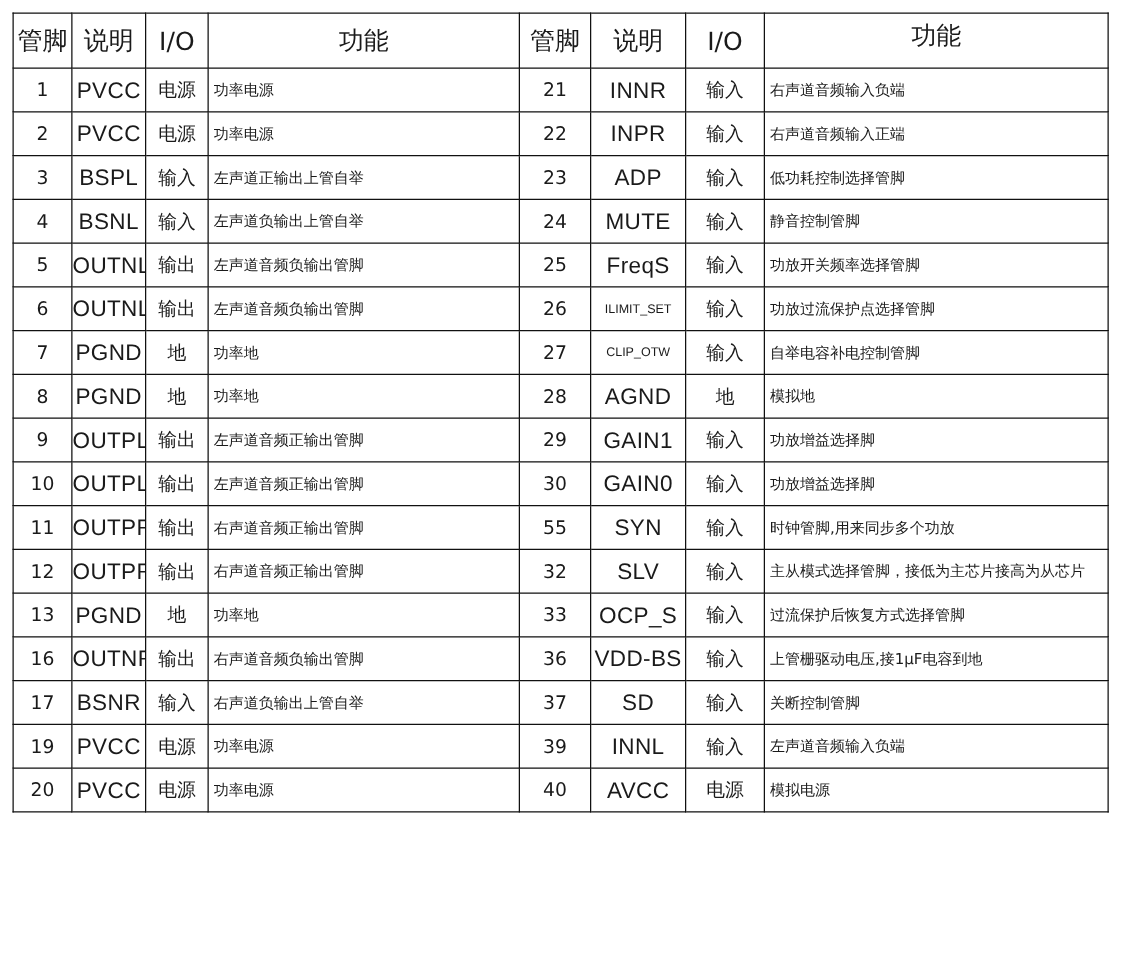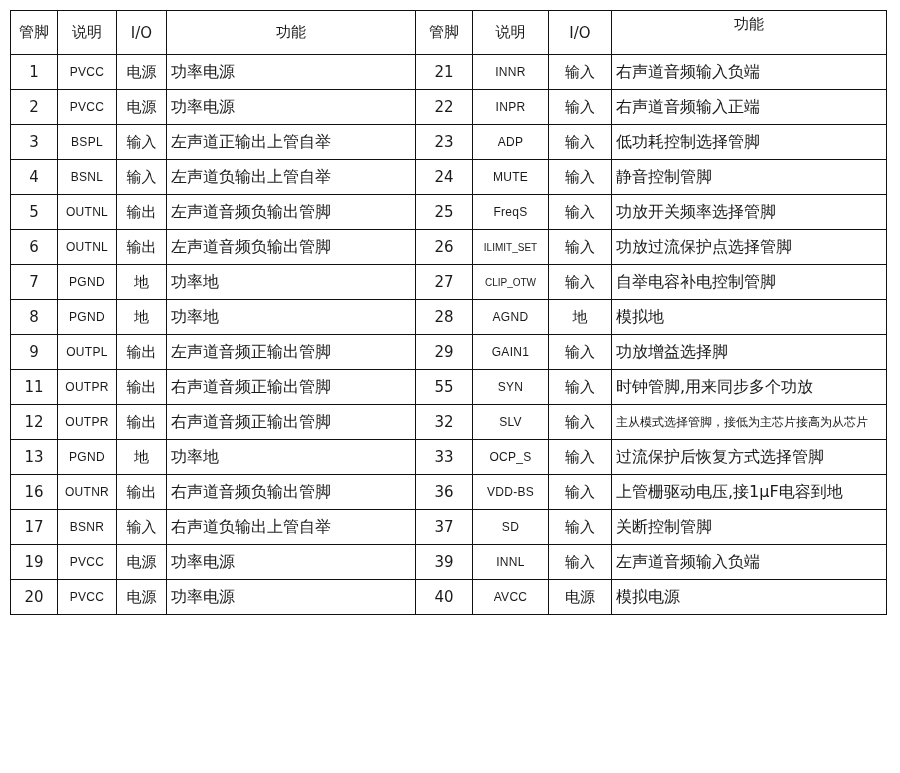--- a/index.html
+++ b/index.html
@@ -2,26 +2,26 @@
 <html><head>
 <meta charset="utf-8">
 <style>
   html, body { margin: 0; padding: 0; background: #ffffff; }
   body { width: 900px; height: 773px; position: relative; overflow: hidden;
          font-family: "DejaVu Sans", "Liberation Sans", sans-serif; color: #1a1a1a; }
   table.pins { position: absolute; left: 10px; top: 10px; width: 876px;
                border-collapse: collapse; table-layout: fixed; font-size: 15px; }
   table.pins td, table.pins th { border: 1.6px solid #111; padding: 0; height: 34px;
                white-space: nowrap; overflow: hidden; font-weight: normal; }
-  table.pins th { height: 39px; font-size: 15px; }
+  table.pins th { height: 39px; font-size: 20px; }
   .c { text-align: center; }
   .l { text-align: left; padding-left: 4px !important; }
-  .desc { font-family: "Liberation Sans", sans-serif; font-size: 12px; letter-spacing: 0.3px; }
+  .desc { font-family: "Liberation Sans", sans-serif; font-size: 18px; letter-spacing: 0.3px; }
   .small { font-size: 10px; letter-spacing: 0; text-align: center; }
-  .fn { font-size: 16px; }
+  .fn { font-size: 12px; }
   .fn2 { font-size: 12px; line-height: 13px; white-space: normal !important; }
   .mid { border-left: 1.6px solid #777 !important; }
 </style>
 </head>
 <body>
 
 <table class="pins">
   <colgroup>
     <col style="width:47px">
       <col style="width:59px">
@@ -129,20 +129,30 @@
         <td class="c">9</td>
         <td class="c desc">OUTPL</td>
         <td class="c">输出</td>
         <td class="l fn">左声道音频正输出管脚</td>
         <td class="c mid">29</td>
         <td class="c desc">GAIN1</td>
         <td class="c">输入</td>
         <td class="l fn">功放增益选择脚</td>
       </tr>
       <tr>
+        <td class="c">10</td>
+        <td class="c desc">OUTPL</td>
+        <td class="c">输出</td>
+        <td class="l fn">左声道音频正输出管脚</td>
+        <td class="c mid">30</td>
+        <td class="c desc">GAIN0</td>
+        <td class="c">输入</td>
+        <td class="l fn">功放增益选择脚</td>
+      </tr>
+      <tr>
         <td class="c">11</td>
         <td class="c desc">OUTPR</td>
         <td class="c">输出</td>
         <td class="l fn">右声道音频正输出管脚</td>
         <td class="c mid">55</td>
         <td class="c desc">SYN</td>
         <td class="c">输入</td>
         <td class="l fn">时钟管脚,用来同步多个功放</td>
       </tr>
       <tr>

